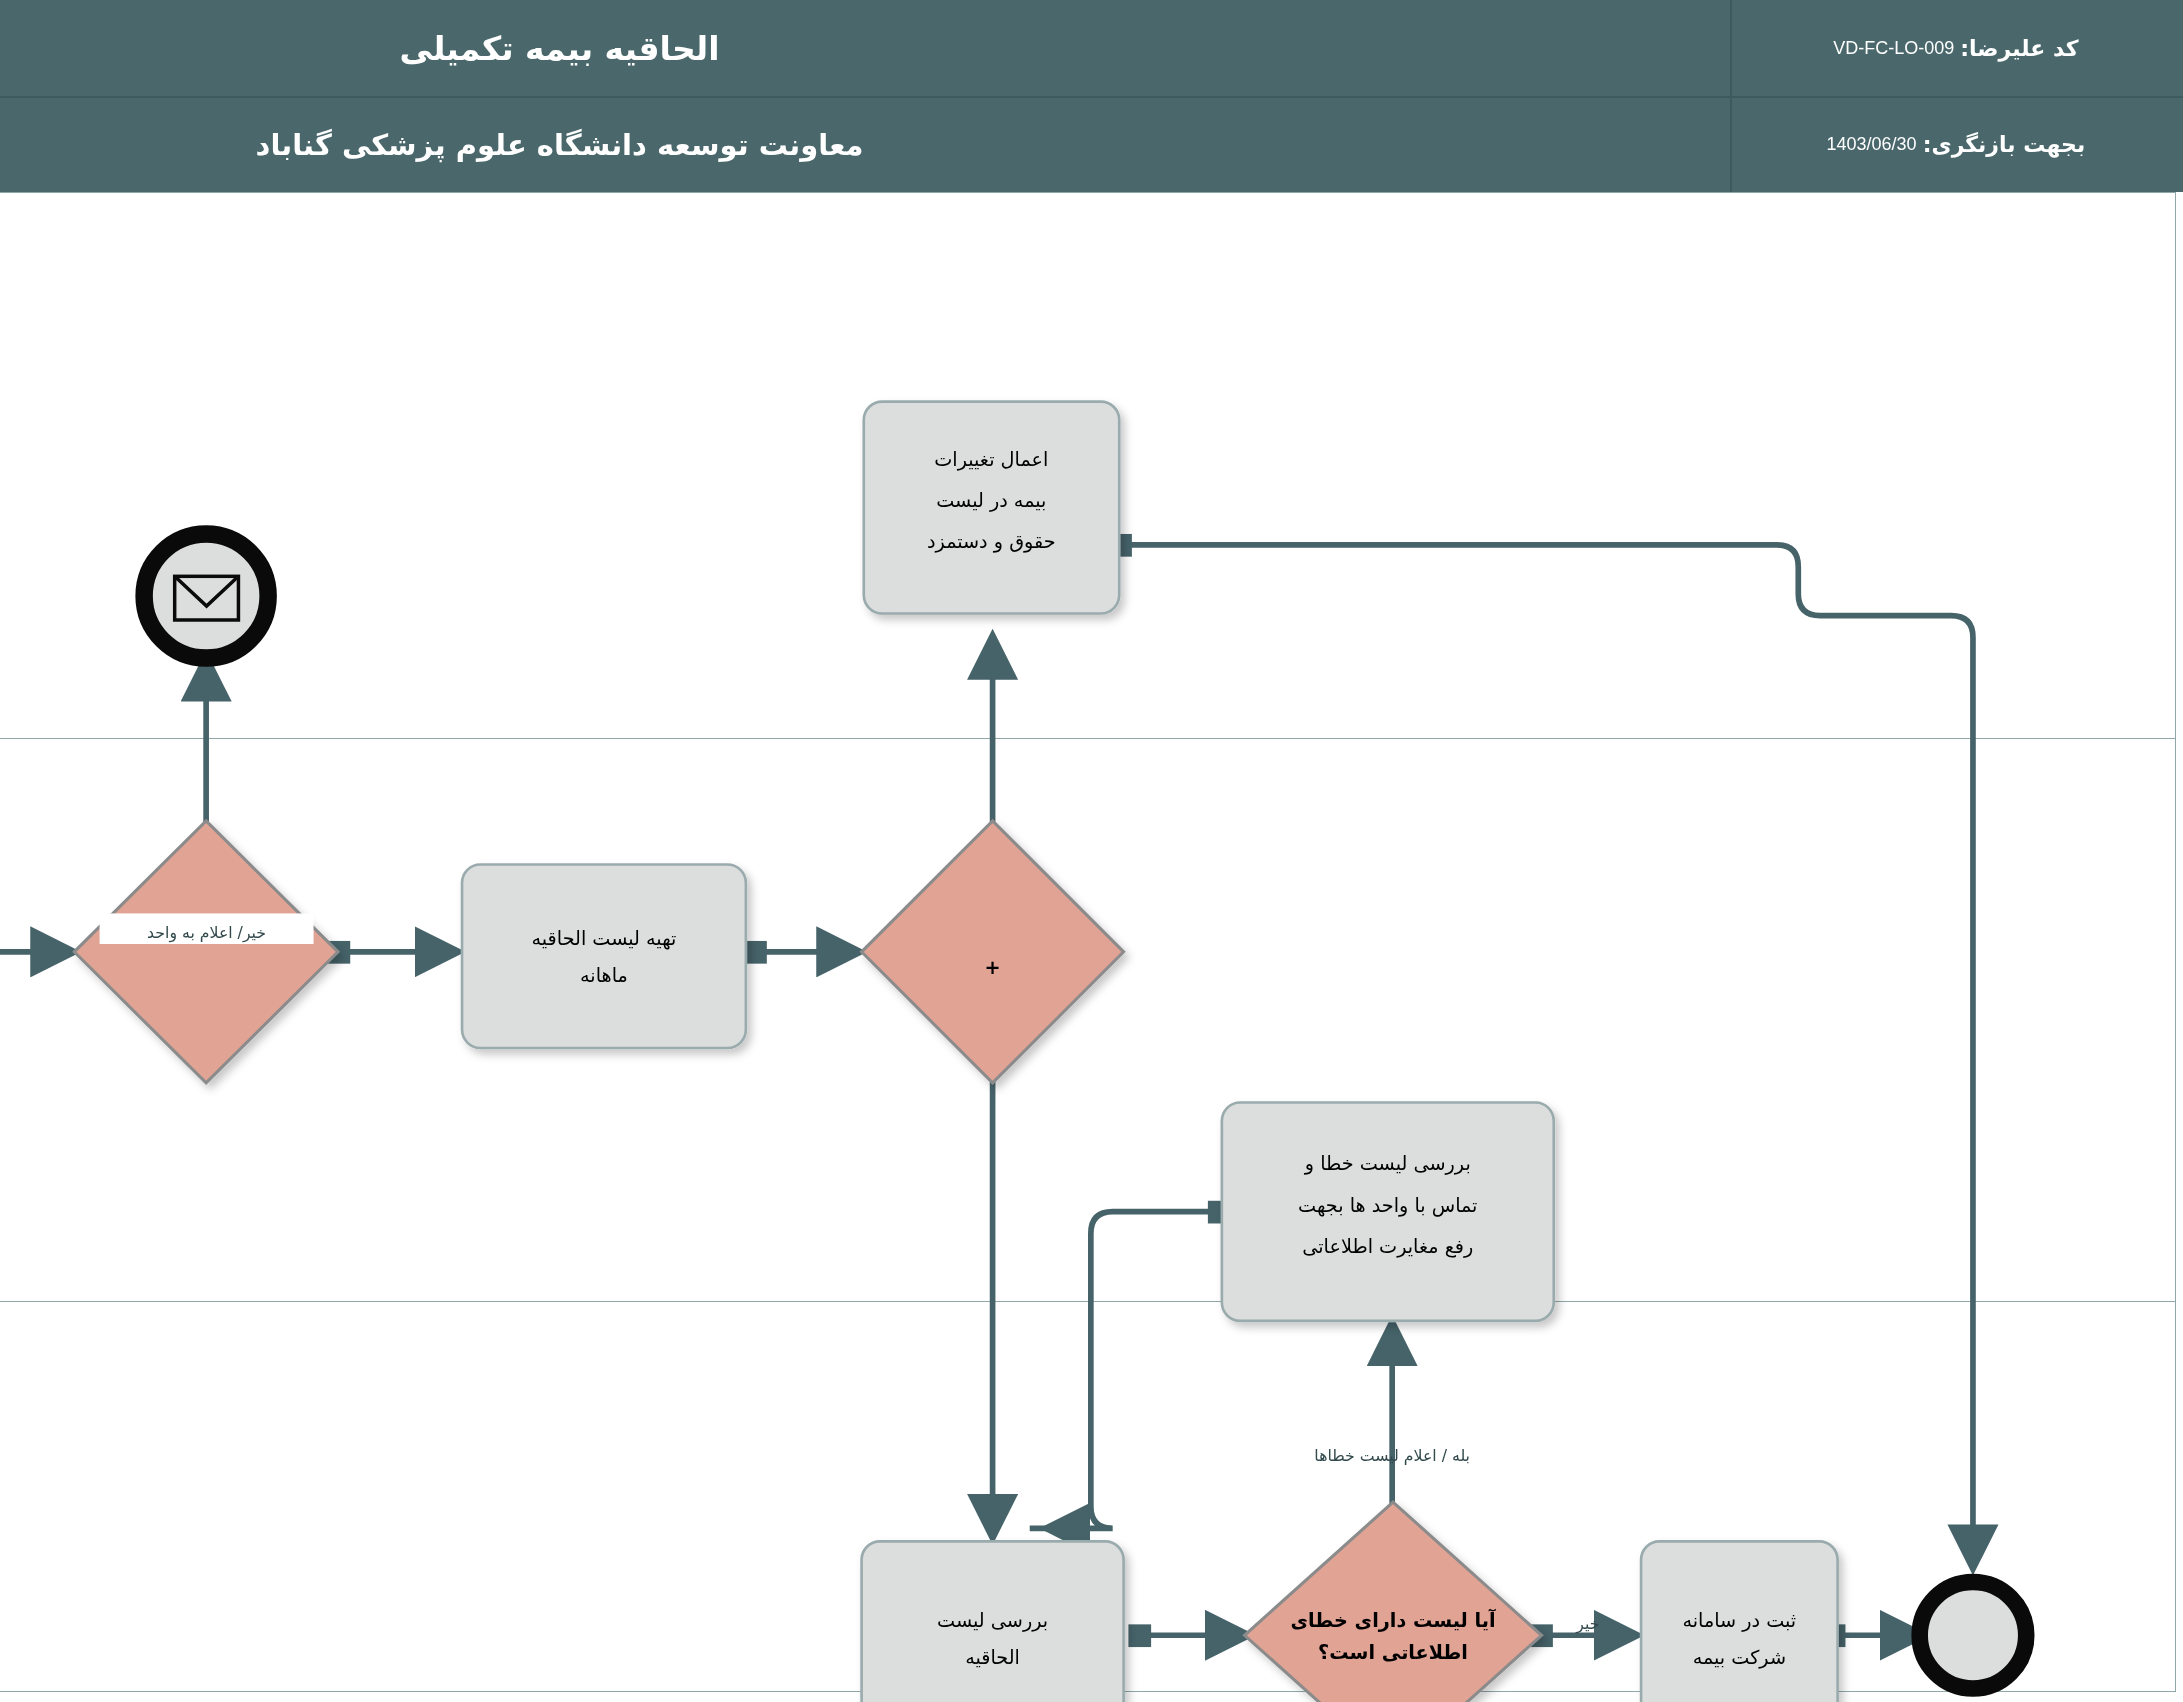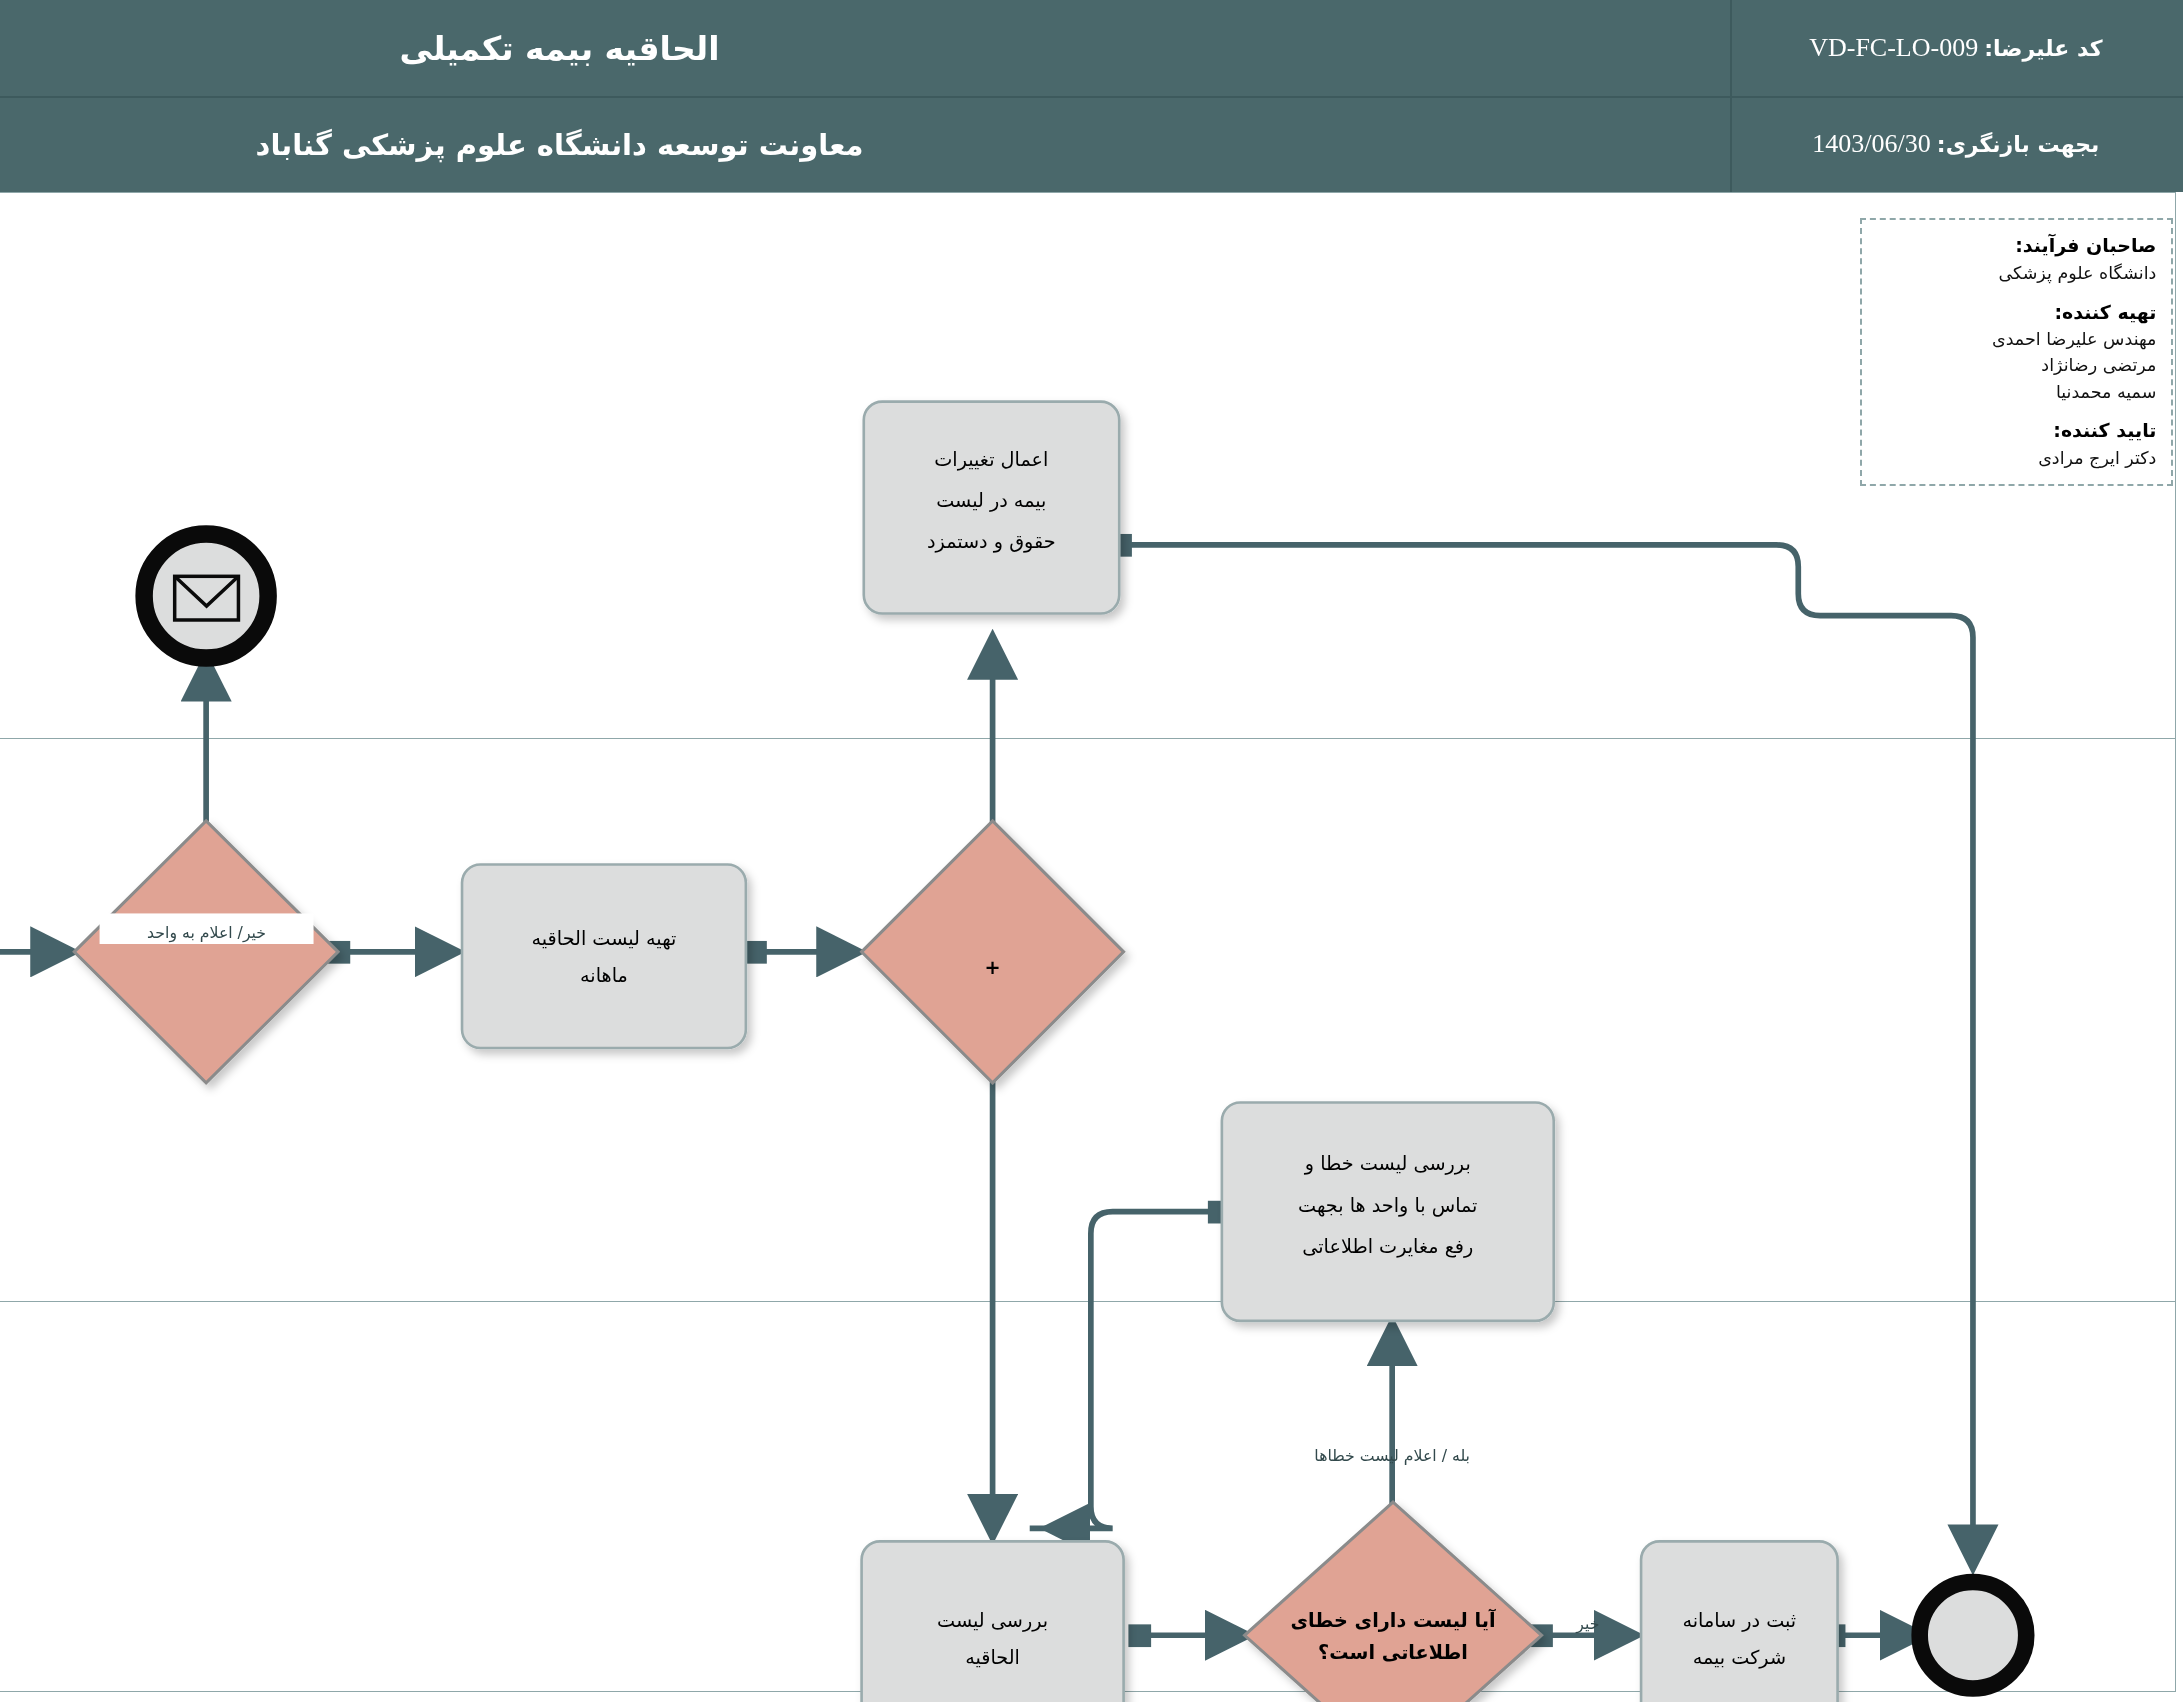--- a/index.html
+++ b/index.html
@@ -14,21 +14,21 @@
   .hdr-title{position:absolute;left:188px;top:0;width:2343px;height:96px;
     display:flex;align-items:center;justify-content:center;
     color:#fff;font-size:33px;font-weight:bold;letter-spacing:0.4px;}
   .hdr-sub{position:absolute;left:188px;top:98px;width:2343px;height:94px;
     display:flex;align-items:center;justify-content:center;
     color:#fff;font-size:29px;font-weight:bold;}
 
   .hdr-meta{position:absolute;right:8.7px;top:0;width:437px;height:192px;}
   .hdr-meta .row{height:96px;display:flex;align-items:center;justify-content:center;
     color:#fff;font-size:22px;font-weight:bold;gap:6.1px;}
-  .hdr-meta .val{font-weight:normal;font-family:Liberation Serif, serif;font-size:26px;}
+  .hdr-meta .val{font-weight:normal;font-family:Liberation Sans, sans-serif;font-size:18px;}
 
   .lane-body{position:absolute;left:188px;background:#ffffff;border:1.3px solid #8fa7a9;border-left:none;}
 
   
   .infobox{position:absolute;background:#fff;border:2.2px dashed #8fa7a9;
     padding:11.4px 15px 13px 15px;text-align:right;line-height:1.5;z-index:6;}
   .infobox .h{font-size:19px;font-weight:bold;color:#000;margin-top:11.4px;}
   .infobox .h:first-child{margin-top:0;}
   .infobox .t{font-size:17.5px;color:#111;}
 
@@ -60,30 +60,20 @@
         <span>بجهت بازنگری:</span>
         <span class="val">1403/06/30</span>
       </div>
     </div>
   </div>
 
   <div class="lane-body" style="top:192px;height:546px;width:2787px;"></div>
   <div class="lane-body" style="top:738px;height:563px;width:2787px;"></div>
   <div class="lane-body" style="top:1301px;height:389px;width:2787px;"></div>
 
-  <div class="infobox" style="right:9.6px;top:218px;width:279px;">
-    <div class="h">صاحبان فرآیند:</div>
-    <div class="t">دانشگاه علوم پزشکی</div>
-    <div class="h">تهیه کننده:</div>
-    <div class="t">مهندس علیرضا احمدی</div>
-    <div class="t">مرتضی رضانژاد</div>
-    <div class="t">سمیه محمدنیا</div>
-    <div class="h">تایید کننده:</div>
-    <div class="t">دکتر ایرج مرادی</div>
-  </div>
 
   <svg id="flow" viewBox="0 0 6831 3460">
     <defs>
       <marker id="arw" markerWidth="9" markerHeight="9" refX="7.6" refY="4.5" orient="auto" markerUnits="strokeWidth">
         <path d="M0,0 L9,4.5 L0,9 z" fill="#46636a"></path>
       </marker>
       <filter id="sh" x="-25%" y="-25%" width="160%" height="160%">
         <feDropShadow dx="10" dy="12" stdDeviation="10" flood-color="#000" flood-opacity="0.22"></feDropShadow>
       </filter>
     </defs>

